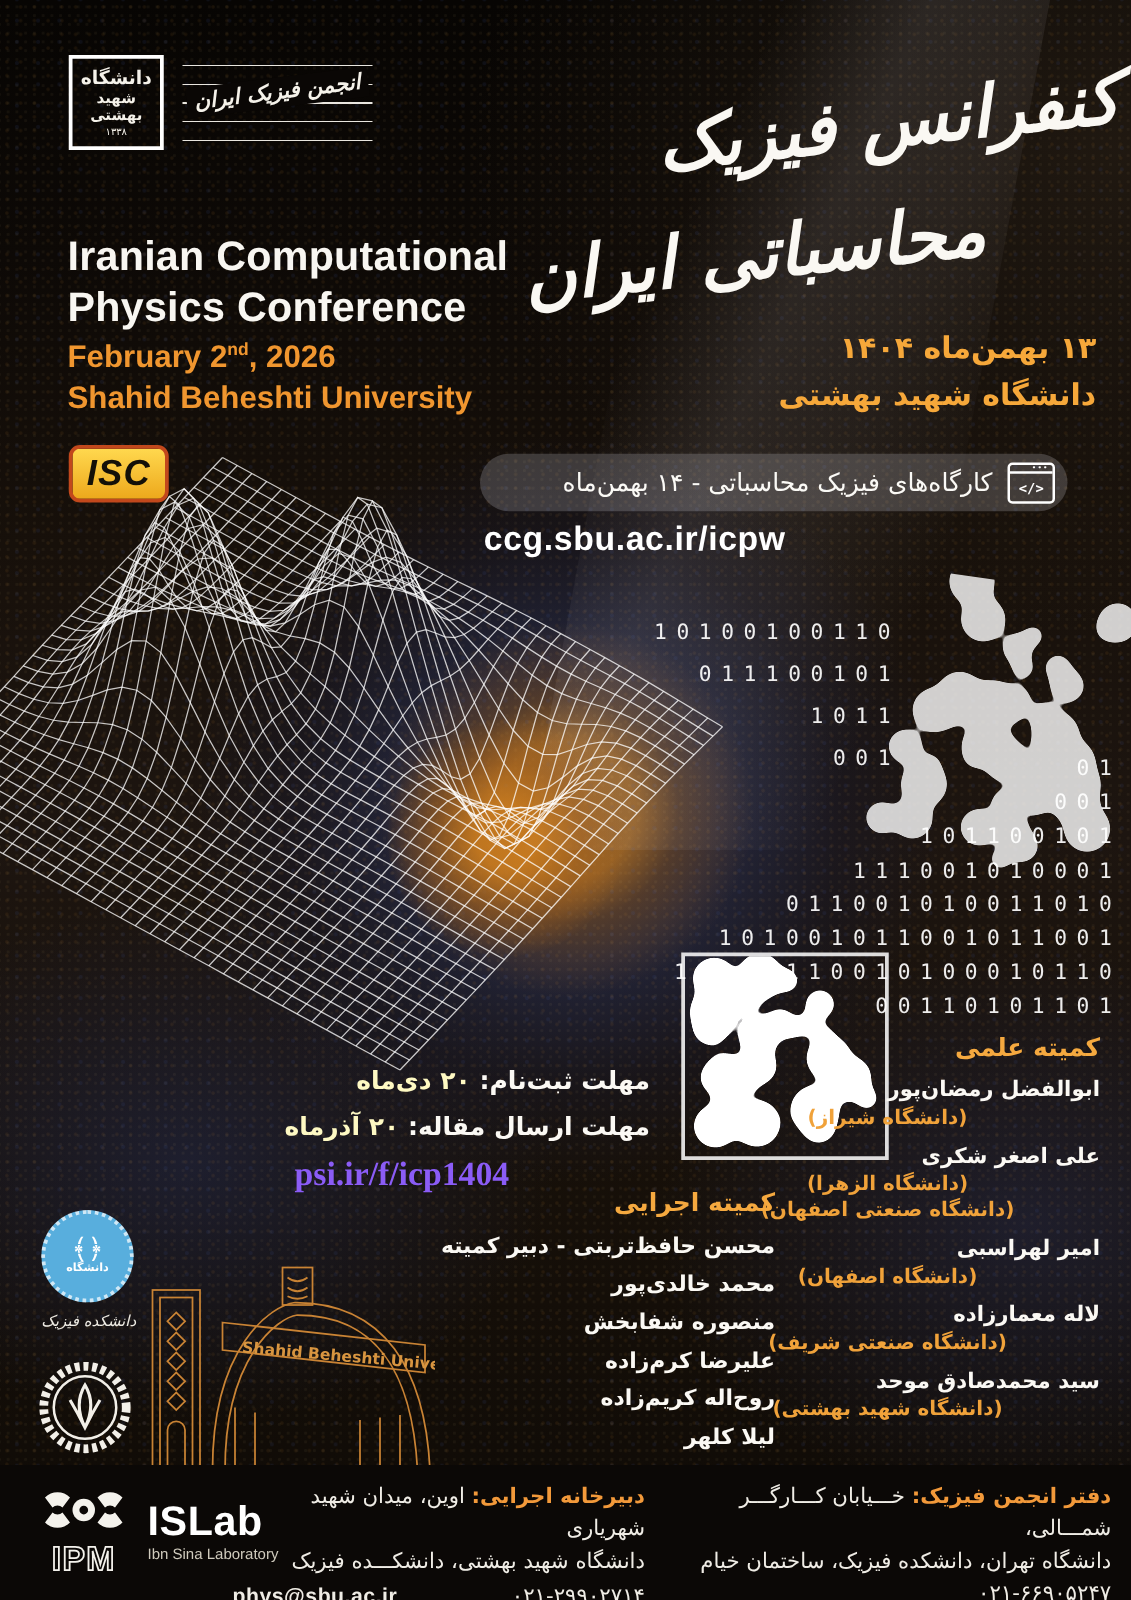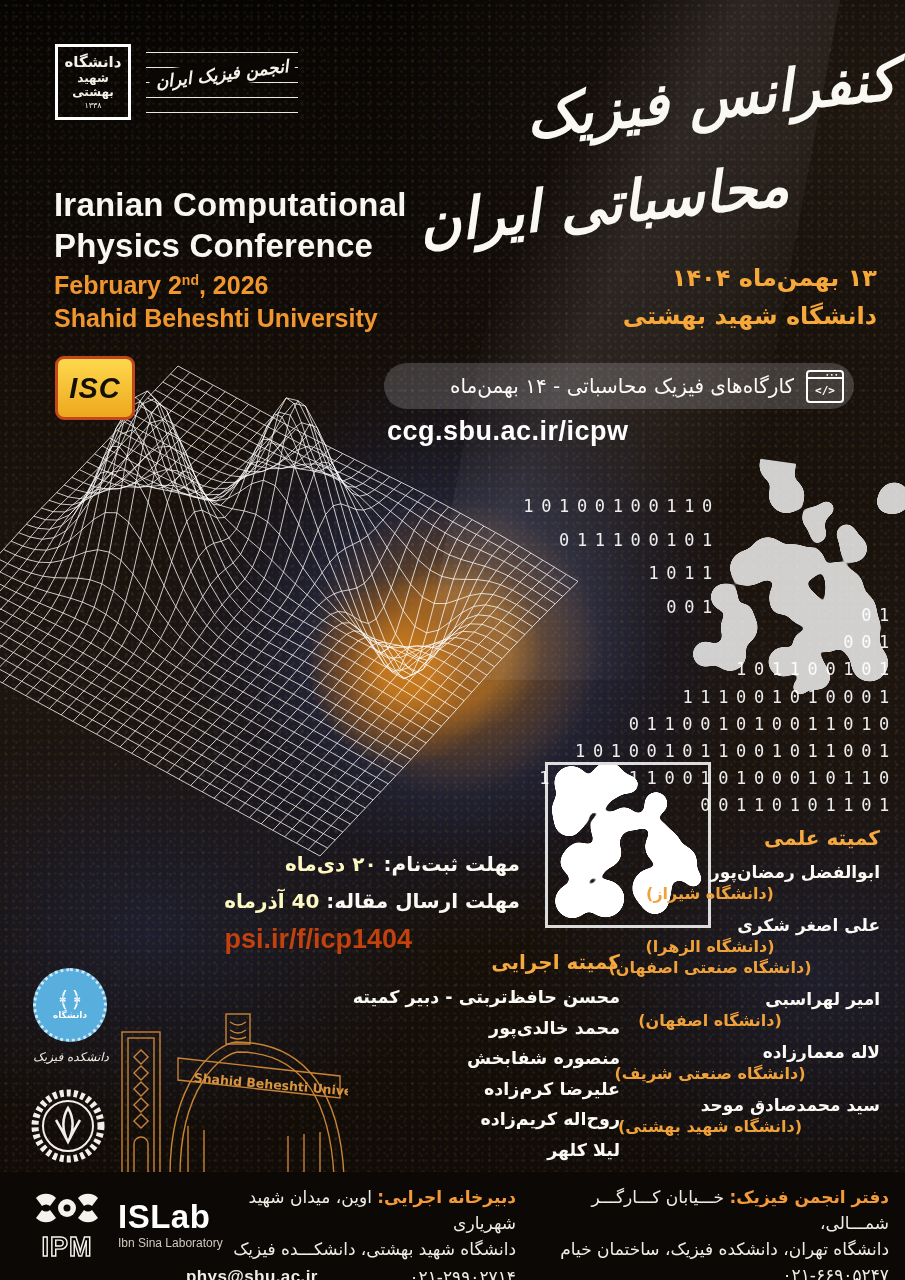--- a/index.html
+++ b/index.html
@@ -52,21 +52,21 @@
     font-size:24px;font-weight:bold;color:#f6a83a;}
   .venue-fa{position:absolute;right:28px;top:302px;z-index:6;direction:rtl;
     font-size:24px;font-weight:bold;color:#f6a83a;}
   .en-title{position:absolute;left:54px;top:184px;z-index:6;color:#f8f6f1;
     font-family:"Liberation Sans",sans-serif;font-size:33px;font-weight:bold;line-height:41px;letter-spacing:.2px;}
   .en-date{position:absolute;left:54px;top:271px;z-index:6;color:#f0962f;
     font-family:"Liberation Sans",sans-serif;font-size:25px;font-weight:bold;}
   .en-date sup{font-size:14px;}
   .en-venue{position:absolute;left:54px;top:304px;z-index:6;color:#f0962f;
     font-family:"Liberation Sans",sans-serif;font-size:25px;font-weight:bold;}
-  .isc{position:absolute;left:55px;top:356px;z-index:6;width:80px;height:64px;
+  .isc{position:absolute;left:55px;top:356px;z-index:6;width:80px;height:46px;
     background:linear-gradient(180deg,#ffd84e,#eda81c);border:3px solid #c2481c;border-radius:9px;
     box-sizing:border-box;display:flex;align-items:center;justify-content:center;
     color:#131008;font-family:"Liberation Sans",sans-serif;font-weight:bold;font-size:29px;
     font-style:italic;letter-spacing:1px;}
   
   .pill{position:absolute;left:384px;top:363px;width:470px;height:46px;z-index:6;
     background:rgba(232,232,238,.2);border-radius:23px;display:flex;align-items:center;
     justify-content:flex-end;gap:12px;padding:0 10px;box-sizing:border-box;}
   .pill .txt{direction:rtl;font-size:20px;font-weight:normal;color:#fbfaf6;}
   .code-icon{width:34px;height:29px;border:2px solid #fff;border-radius:4px;position:relative;flex:0 0 auto;}
@@ -78,22 +78,22 @@
     font-family:"Liberation Sans",sans-serif;font-size:27px;font-weight:bold;letter-spacing:.5px;}
   
   .binary{z-index:4;position:absolute;text-align:right;color:rgba(255,255,255,.92);
     font-family:"DejaVu Sans Mono",monospace;font-size:17px;letter-spacing:.45em;}
   .bin-a{right:185px;top:490px;line-height:33.5px;}
   .bin-b{right:8px;top:602px;line-height:27.2px;}
   
   .deadlines{position:absolute;right:385px;top:846px;z-index:6;direction:rtl;text-align:right;}
   .deadlines .row{font-size:20px;font-weight:bold;line-height:37px;color:#fbf9f4;}
   .deadlines .val{color:#fef9c3;}
-  .deadlines .url{direction:ltr;font-family:Liberation Sans, sans-serif;font-size:27px;
-    font-weight:bold;color:#c2410c;margin-top:4px;margin-left:8px;text-align:left;padding-right:108px;}
+  .deadlines .url{direction:ltr;font-family:Liberation Serif, serif;font-size:27px;
+    font-weight:bold;color:#8b5cf6;margin-top:4px;margin-left:8px;text-align:left;padding-right:108px;}
   
   .sci{position:absolute;right:25px;top:826px;width:340px;z-index:6;direction:rtl;text-align:right;}
   .c-title{font-size:20px;font-weight:bold;color:#f5a93f;}
   .sci .name{font-size:17px;font-weight:bold;color:#fbf9f4;margin-top:12px;line-height:20px;}
   .sci .aff{font-size:16px;font-weight:bold;color:#f0a23a;margin-top:3px;line-height:18px;text-align:center;}
   .exec{position:absolute;right:285px;top:950px;z-index:6;direction:rtl;text-align:right;}
   .exec .name{font-size:17.5px;font-weight:bold;color:#fbf9f4;line-height:30.5px;}
   .exec .c-title{margin-bottom:8px;}
   
   .gate{position:absolute;left:108px;top:1006px;z-index:3;}
@@ -357,21 +357,21 @@
   </div>
   <div class="ccg">ccg.sbu.ac.ir/icpw</div>
 
   <div class="deadlines">
     <div class="row">
       <span>مهلت ثبت‌نام:</span>
       <span class="val">۲۰ دی‌ماه</span>
     </div>
     <div class="row">
       <span>مهلت ارسال مقاله:</span>
-      <span class="val">40 آذرماه</span>
+      <span class="val">۲۰ آذرماه</span>
     </div>
     <div class="url">psi.ir/f/icp1404</div>
   </div>
 
   <div class="sci">
     <div class="c-title">کمیته علمی</div>
     <div class="name">ابوالفضل رمضان‌پور</div>
     <div class="aff">(دانشگاه شیراز)</div>
     <div class="name">علی اصغر شکری</div>
     <div class="aff">(دانشگاه الزهرا)</div>

